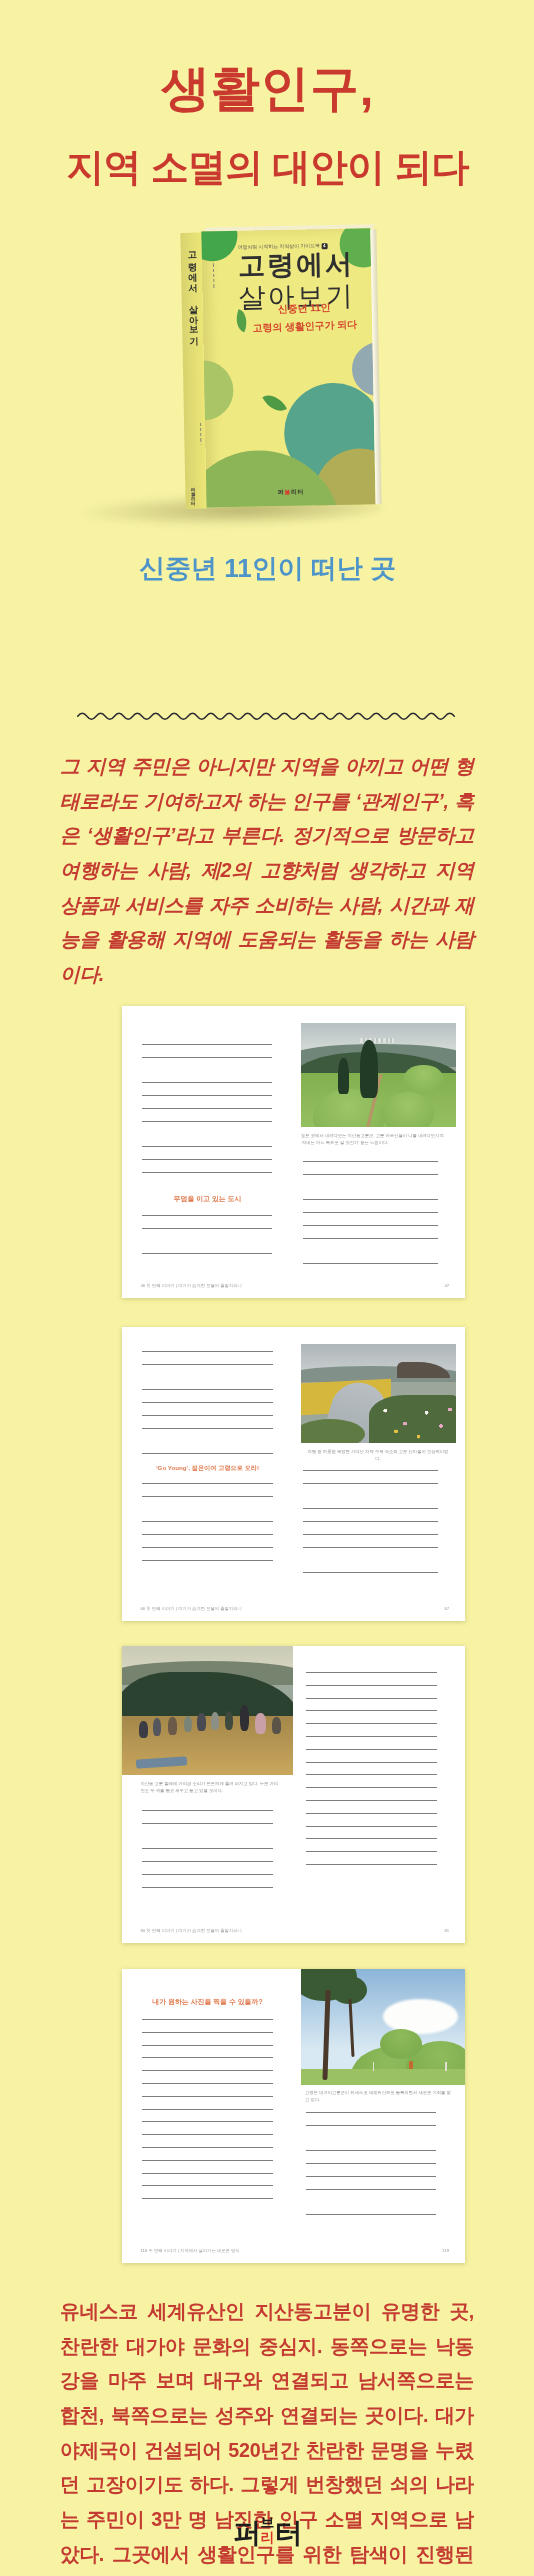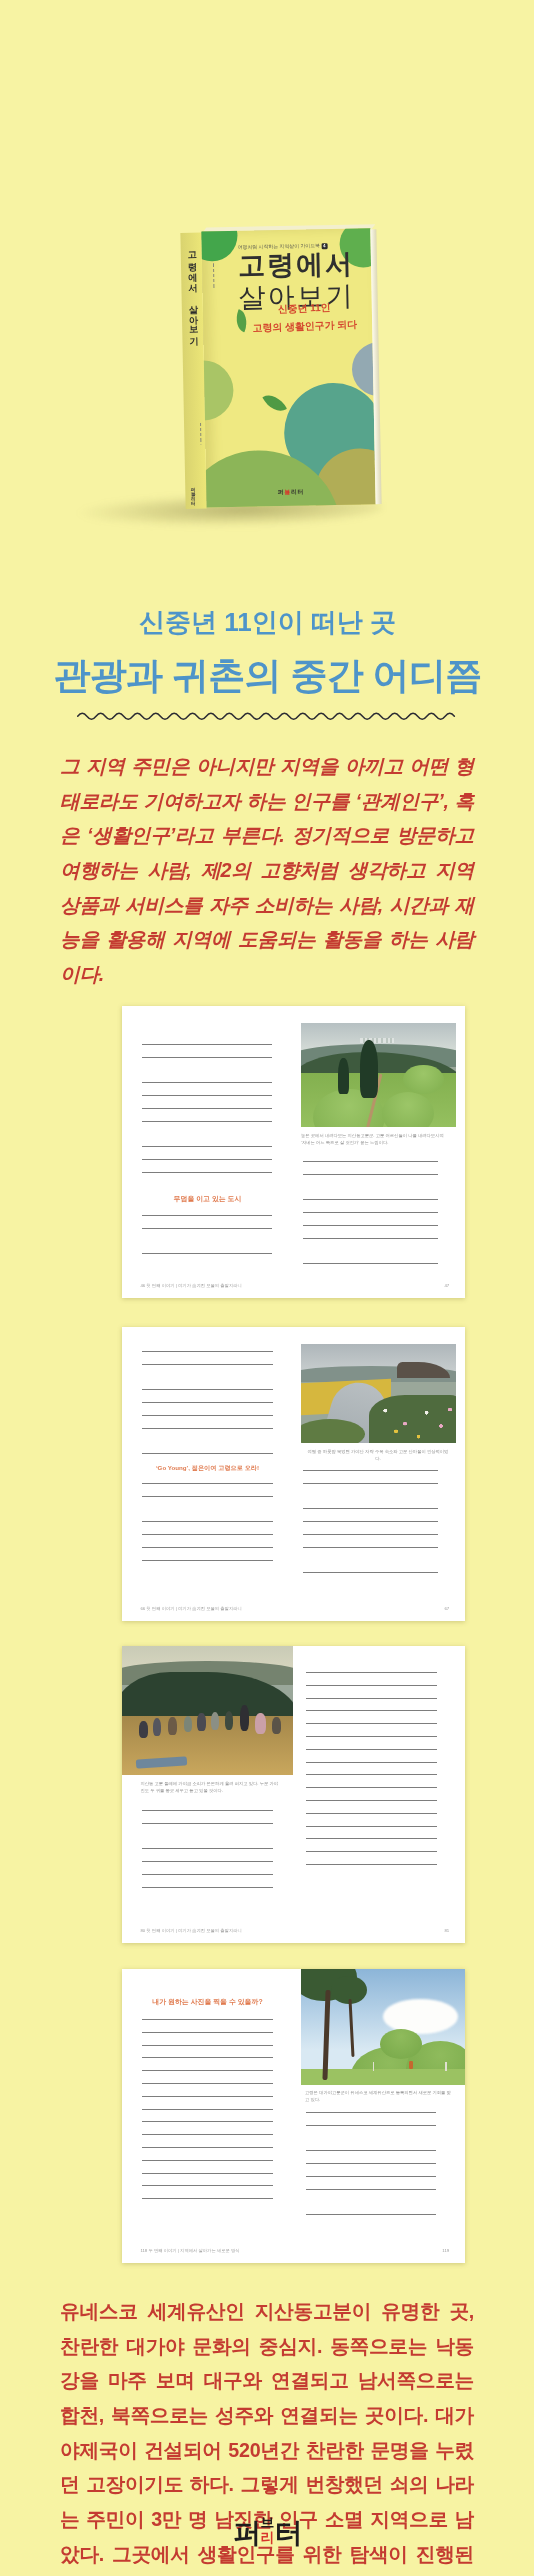--- a/index.html
+++ b/index.html
@@ -33,21 +33,21 @@
     line-height:5.9px;font-size:4.6px;border-radius:1.3px;margin-left:1.3px;font-weight:bold;}
   .cover-title{position:absolute;top:19.7px;left:36px;color:#2f2f2f;font-size:27px;line-height:1.18;letter-spacing:2px;}
   .cover-title .t1{font-weight:800;}
   .cover-title .t2{font-weight:400;}
   .cover-sub{position:absolute;top:70px;left:39px;width:125px;text-align:center;color:#d4472e;
     font-weight:bold;font-size:9.9px;line-height:1.85;transform:rotate(-1deg);}
   .cover-pub{position:absolute;bottom:9.2px;left:50%;transform:translateX(-50%);font-size:5.9px;
     font-weight:800;color:#30302c;letter-spacing:0.7px;}
 
   
-  .headline{position:absolute;top:605px;left:0;width:100%;text-align:center;color:#4e94c9;font-weight:bold;}
+  .headline{position:absolute;top:551px;left:0;width:100%;text-align:center;color:#4e94c9;font-weight:bold;}
   .hd-l1{font-size:26px;}
   .hd-l2{font-size:37px;margin-top:10.5px;letter-spacing:-0.7px;}
   .wavy{position:absolute;top:711px;left:76px;width:384px;height:9.2px;}
 
   
   .redpara{position:absolute;left:60px;width:414px;color:#c43b31;font-size:19.7px;line-height:1.76;
     text-align:justify;font-weight:600;letter-spacing:-0.3px;}
   .p-intro{top:749px;font-style:italic;}
   .p-outro{top:2294px;}
 
@@ -117,20 +117,24 @@
   .logo .big{font-size:27.6px;letter-spacing:-1.3px;}
   .logo .stack{display:flex;flex-direction:column;align-items:center;font-size:13.8px;line-height:1.05;
     margin:0 0.7px;transform:translateY(-2px);}
   .logo .stack .rd{color:#d8362b;}
 </style>
 </head>
 <body>
 
 <div class="canvas">
 
+  <div class="hero">
+    <div class="hero-l1">생활인구,</div>
+    <div class="hero-l2">지역 소멸의 대안이 되다</div>
+  </div>
 
   <div class="book">
     <div class="book-shadow"></div>
     <div class="book-top"></div>
 
     <div class="spine">
       <div class="spine-title">고령에서 살아보기</div>
       <div class="vbar" style="left:15.8px;top:190px;height:22px;"></div>
       <div class="spine-pub">퍼블리터</div>
     </div>
@@ -163,21 +167,20 @@
       <div class="circle" style="left:-29.6px;top:220px;width:164px;height:164px;background:#8cb558;"></div>
 
       <div class="cover-pub"><span>퍼</span><span style="color: rgb(216, 54, 43);">블</span><span>리</span><span>터</span></div>
     </div>
 
     <div class="edge"></div>
   </div>
 
   <div class="headline">
     <div class="hd-l1">신중년 11인이 떠난 곳</div>
-    <div class="hd-l2">관광과 귀촌의 중간 어디쯤</div>
   </div>
 
   <svg class="wavy" viewBox="0 0 584 14">
     <path d="M2 8 q7 -9 14 0 t14 0 t14 0 t14 0 t14 0 t14 0 t14 0 t14 0 t14 0 t14 0 t14 0 t14 0 t14 0 t14 0 t14 0 t14 0 t14 0 t14 0 t14 0 t14 0 t14 0 t14 0 t14 0 t14 0 t14 0 t14 0 t14 0 t14 0 t14 0 t14 0 t14 0 t14 0 t14 0 t14 0 t14 0 t14 0 t14 0 t14 0 t14 0 t14 0 t14 0" fill="none" stroke="#2b2b33" stroke-width="2.2" stroke-linecap="round"></path>
   </svg>
 
   <div class="redpara p-intro">그 지역 주민은 아니지만 지역을 아끼고 어떤 형태로라도 기여하고자 하는 인구를 ‘관계인구’, 혹은 ‘생활인구’라고 부른다. 정기적으로 방문하고 여행하는 사람, 제2의 고향처럼 생각하고 지역 상품과 서비스를 자주 소비하는 사람, 시간과 재능을 활용해 지역에 도움되는 활동을 하는 사람이다.</div>
 
   <div class="spread s1">
     <div class="tl" style="left:19.7px;top:38px;width:130px;height:139px;"></div>

